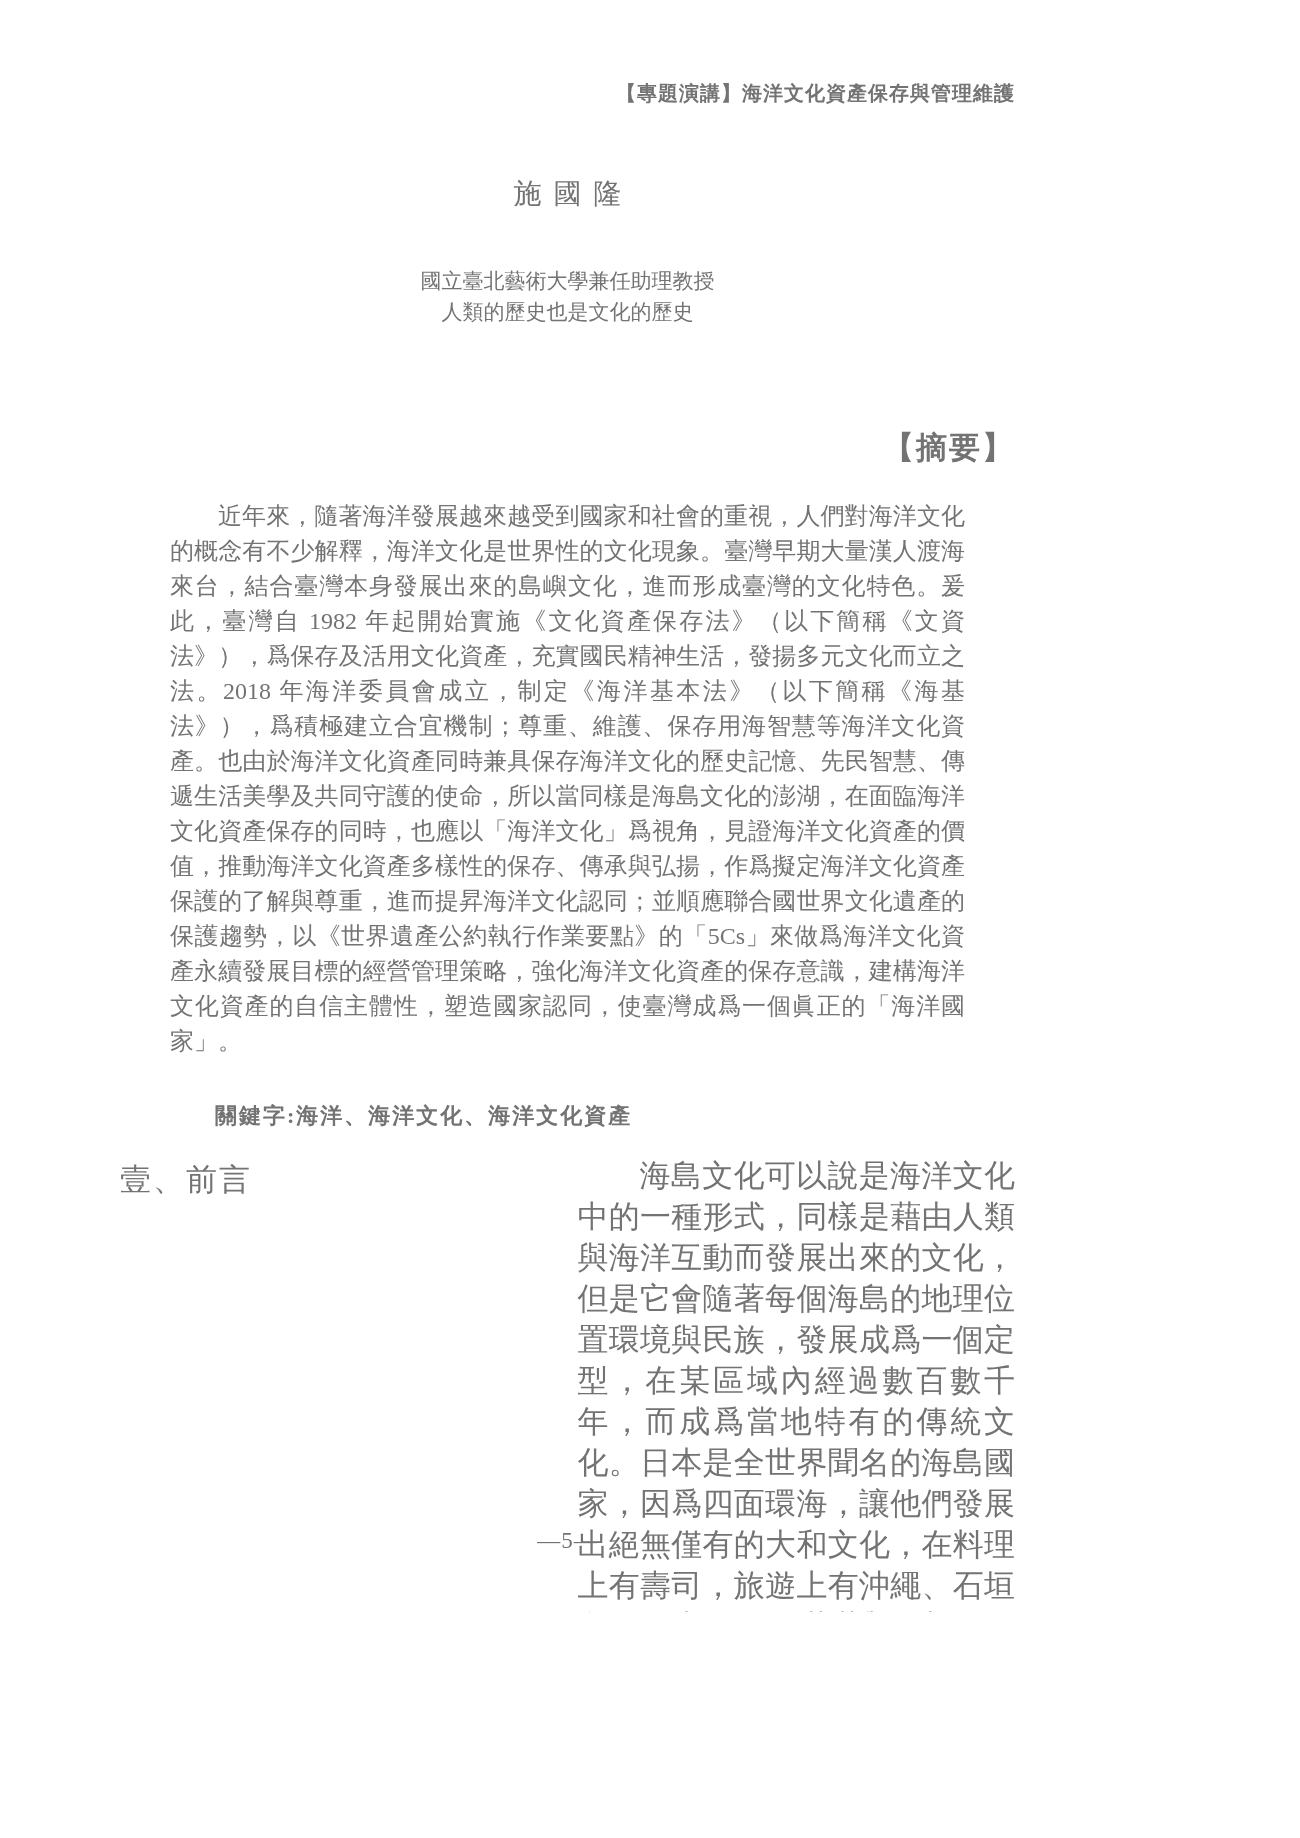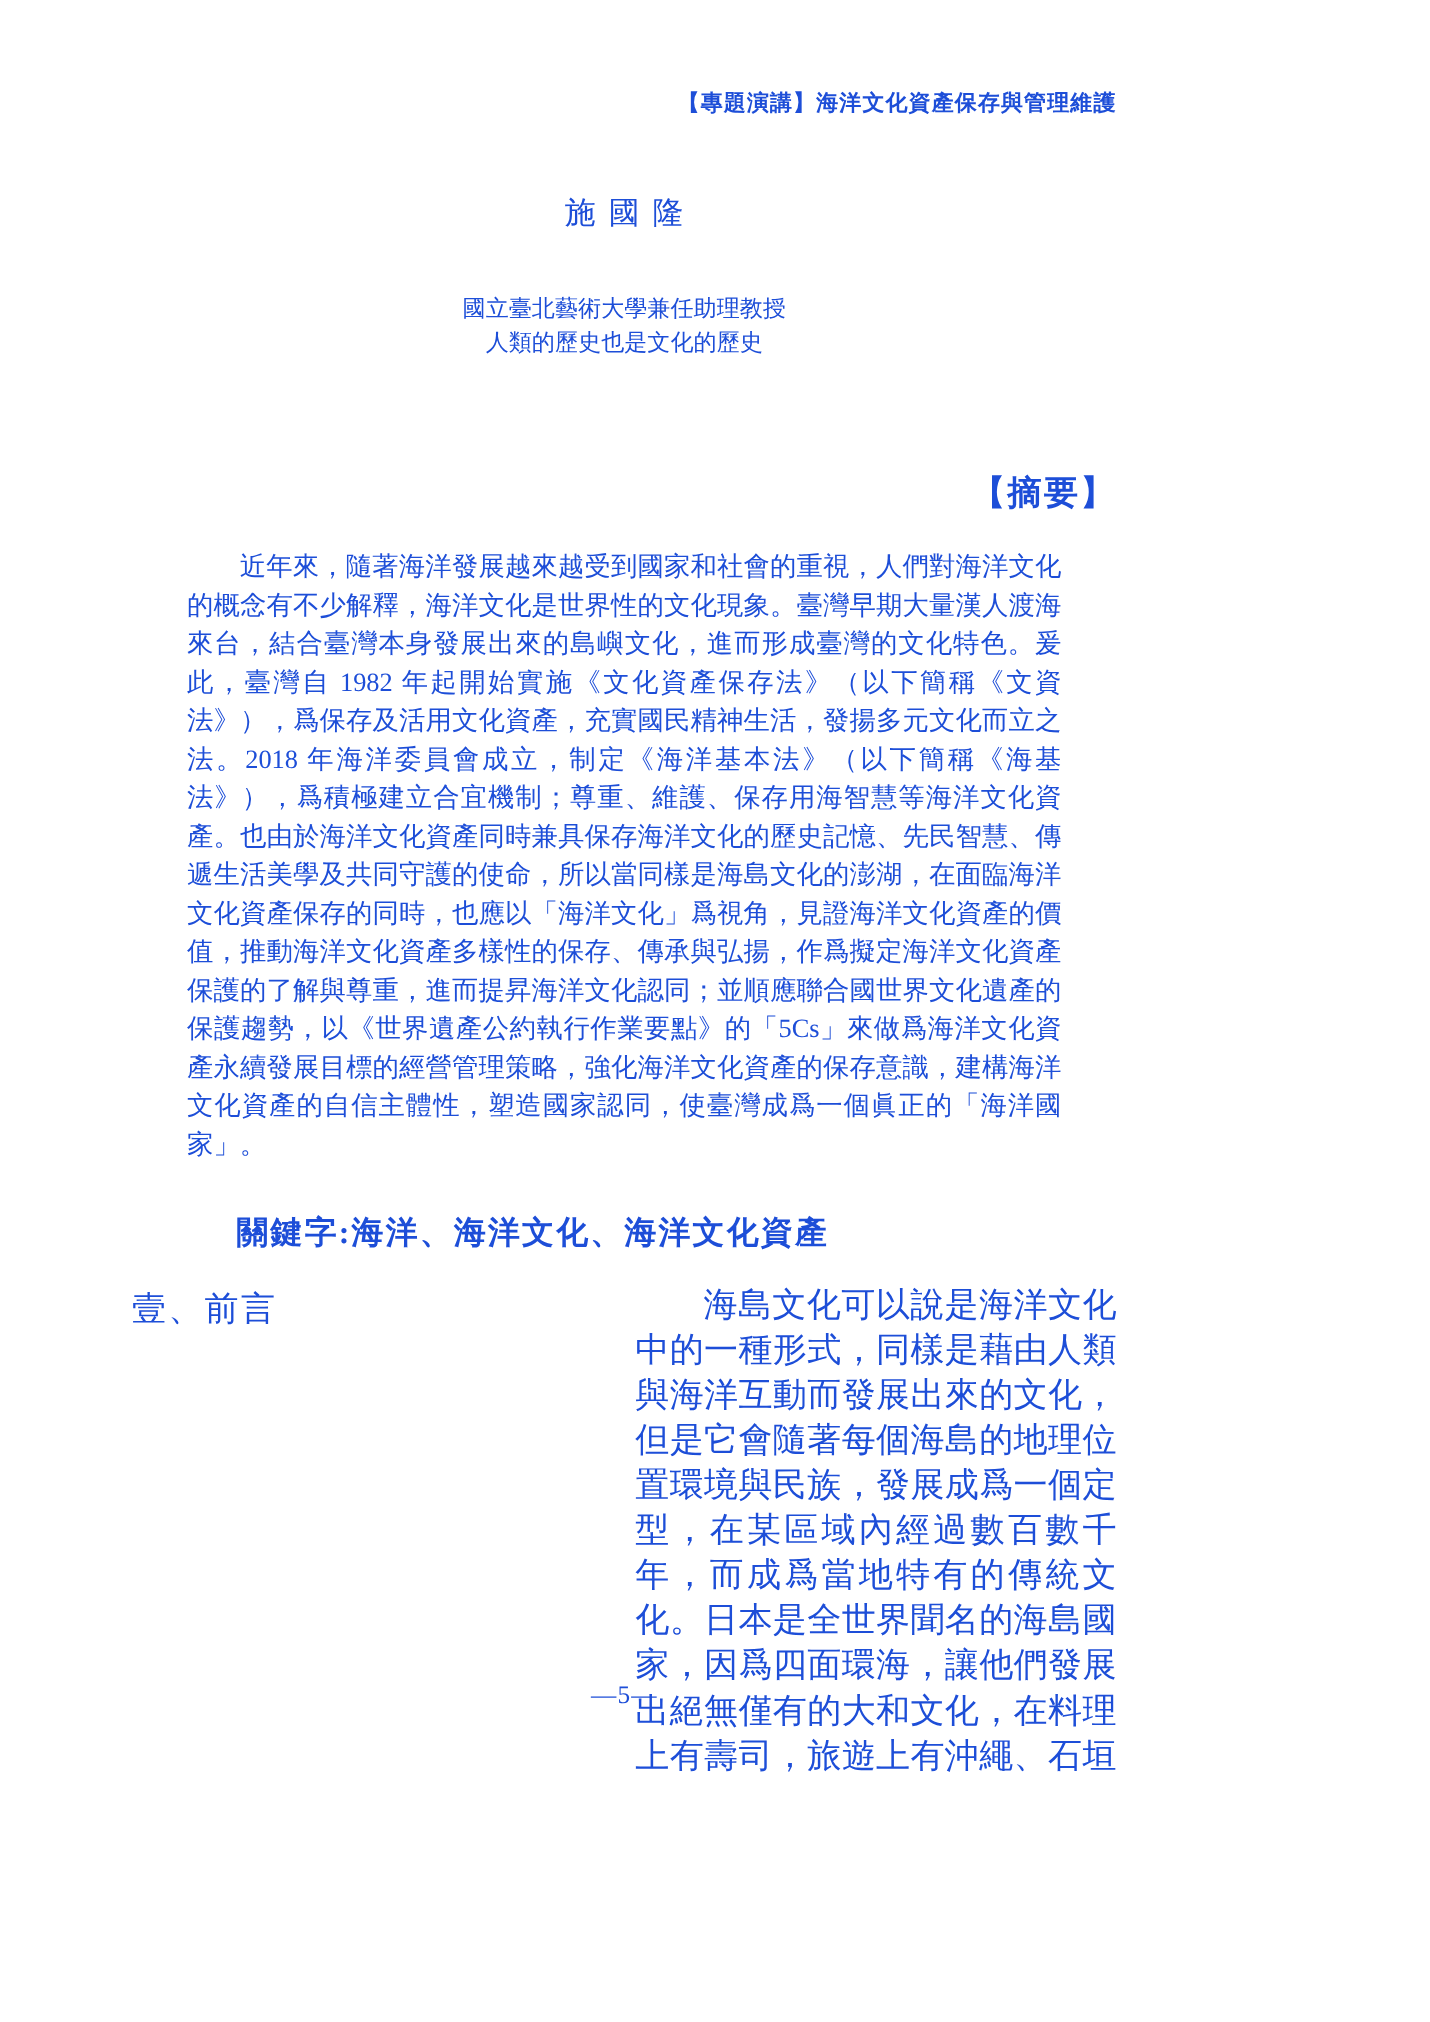--- a/index.html
+++ b/index.html
@@ -5,21 +5,21 @@
   html, body {
     margin: 0;
     padding: 0;
     background: #ffffff;
   }
   .page {
     position: relative;
     width: 1300px;
     height: 1612px;
     background: #ffffff;
-    color: #1d4ed8;
+    color: #737373;
     font-family: "Liberation Serif", "DejaVu Serif", serif;
     overflow: hidden;
   }
   .content {
     position: absolute;
     left: 120px;
     top: 0;
     width: 895px;
     height: 100%;
   }
@@ -63,21 +63,21 @@
   .abstract-body {
     margin: 30px 0 0 0;
     padding: 0 50px 0 50px;
     font-size: 24px;
     line-height: 35px;
     text-align: justify;
     text-indent: 2em;
   }
   .keywords {
     margin: 42px 0 0 95px;
-    font-size: 29px;
+    font-size: 22px;
     font-weight: bold;
     letter-spacing: 2px;
     font-style: normal;
   }
   .columns {
     margin-top: 24px;
     display: flex;
     gap: 20px;
   }
   .col { flex: 1 1 0; }

